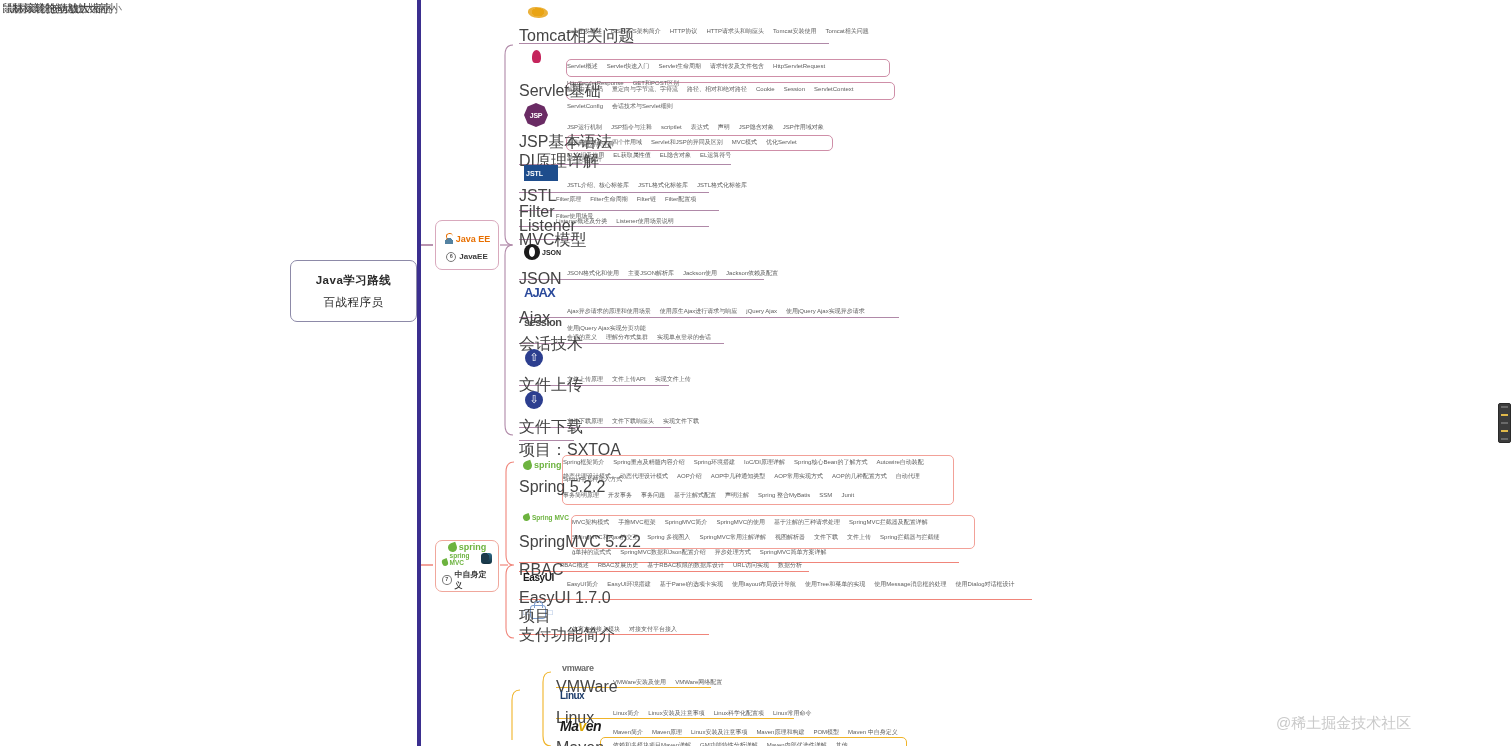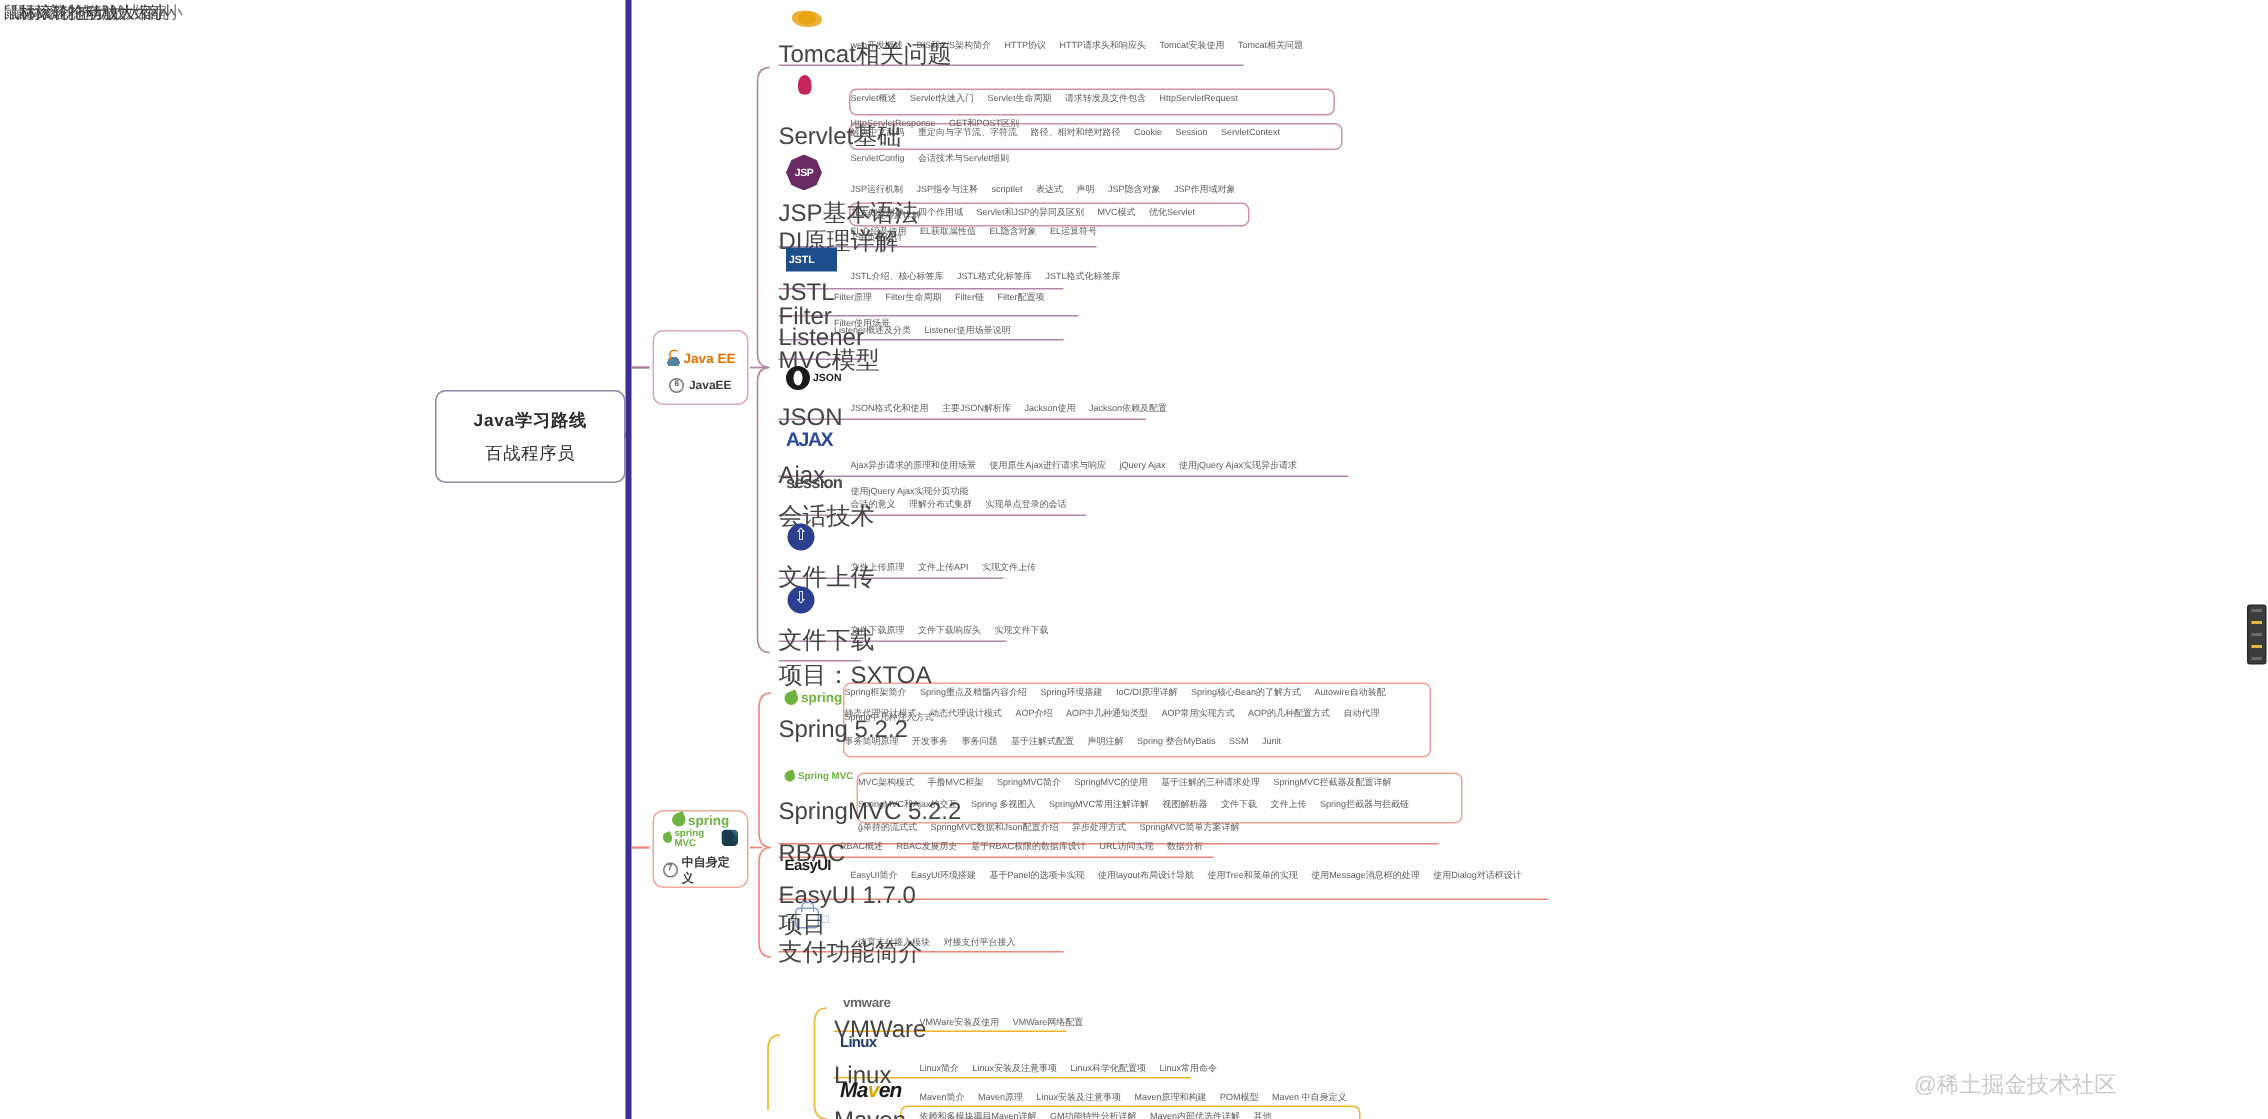--- a/index.html
+++ b/index.html
@@ -33,21 +33,21 @@
             z-index:22;display:flex;flex-direction:column;align-items:center;
             justify-content:center;padding:4px 6px;box-sizing:border-box;}
   .sec-node.spring{border-color:#f0a79c;}
   .sec-node .logos{display:flex;align-items:center;justify-content:center;gap:3px;height:20px;}
   .sec-node .cap{font-size:8px;font-weight:bold;color:#3b3b3b;margin-top:3px;
                  display:flex;align-items:center;gap:3px;}
   .cap .dotnum{display:inline-block;width:8px;height:8px;border:1px solid #777;
                border-radius:50%;font-size:5.5px;line-height:7px;text-align:center;color:#555;}
 
   
-  .lg{display:inline-flex;align-items:center;gap:2px;}
+  .lg{display:inline-flex;align-items:flex-end;gap:2px;}
   .lg-txt{font-size:9px;font-weight:bold;}
   .javaee .lg-txt{color:#e76f00;}
   .javaee .cup{width:10px;height:11px;background:
       radial-gradient(circle at 50% 80%,#5382a1 0 40%,transparent 41%);
       position:relative;}
   .javaee .cup:after{content:"";position:absolute;left:2px;top:0;width:6px;height:6px;
       border-left:1.5px solid #e76f00;border-top:1.5px solid #e76f00;
       border-radius:60% 60% 0 0;transform:rotate(-8deg);}
   .spr-leaf{width:9px;height:9px;border-radius:50% 0 50% 50%;background:#6db33f;
             transform:rotate(-20deg);}

